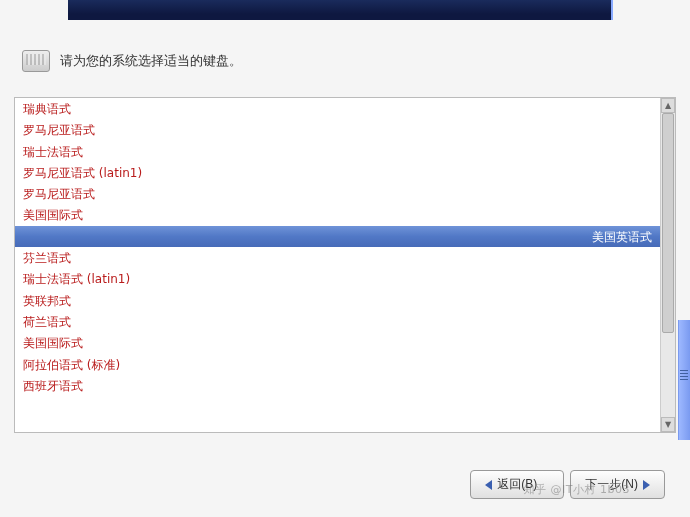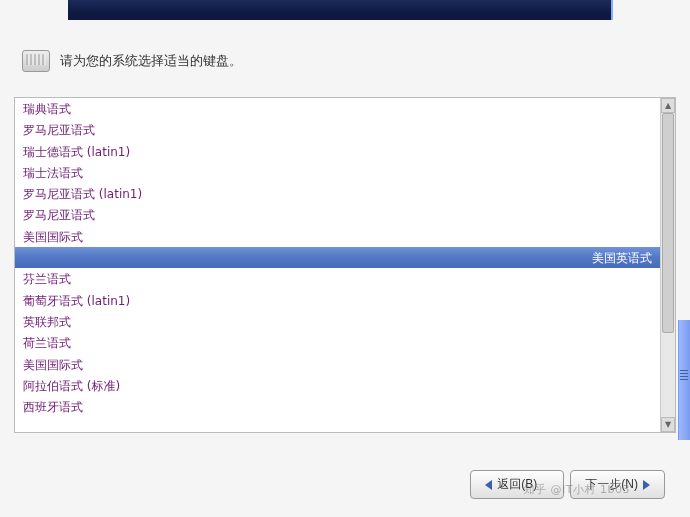--- a/index.html
+++ b/index.html
@@ -62,21 +62,21 @@
       display: flex;
     }
     .listbox {
       flex: 1;
       overflow: hidden;
     }
     .list-item {
       padding: 3px 8px;
       height: 21.3px;
       line-height: 16px;
-      color: #701a75;
+      color: #b91c1c;
       font-size: 12px;
       cursor: pointer;
     }
     .list-item.selected {
       background: linear-gradient(180deg, #6f93d8 0%, #5178c6 50%, #476bb8 100%);
       color: #fff;
       text-align: right;
     }
     .scrollbar {
       width: 15px;
@@ -173,28 +173,27 @@
 
 <div class="prompt-row">
   <div class="keyboard-icon"></div>
   <div class="prompt-text">请为您的系统选择适当的键盘。</div>
 </div>
 
 <div class="listbox-wrap">
   <div class="listbox" id="listbox">
       <div class="list-item">瑞典语式</div>
       <div class="list-item">罗马尼亚语式</div>
-      <div class="list-item">瑞士德语式 (latin1)</div>
       <div class="list-item">瑞士法语式</div>
       <div class="list-item">罗马尼亚语式 (latin1)</div>
       <div class="list-item">罗马尼亚语式</div>
       <div class="list-item">美国国际式</div>
       <div class="list-item selected">美国英语式</div>
       <div class="list-item">芬兰语式</div>
-      <div class="list-item">葡萄牙语式 (latin1)</div>
+      <div class="list-item">瑞士法语式 (latin1)</div>
       <div class="list-item">英联邦式</div>
       <div class="list-item">荷兰语式</div>
       <div class="list-item">美国国际式</div>
       <div class="list-item">阿拉伯语式 (标准)</div>
       <div class="list-item">西班牙语式</div>
     </div>
   <div class="scrollbar">
     <div class="scroll-arrow">▲</div>
     <div class="scroll-thumb"></div>
     <div class="scroll-arrow" style="position:absolute;bottom:0;">▼</div>

